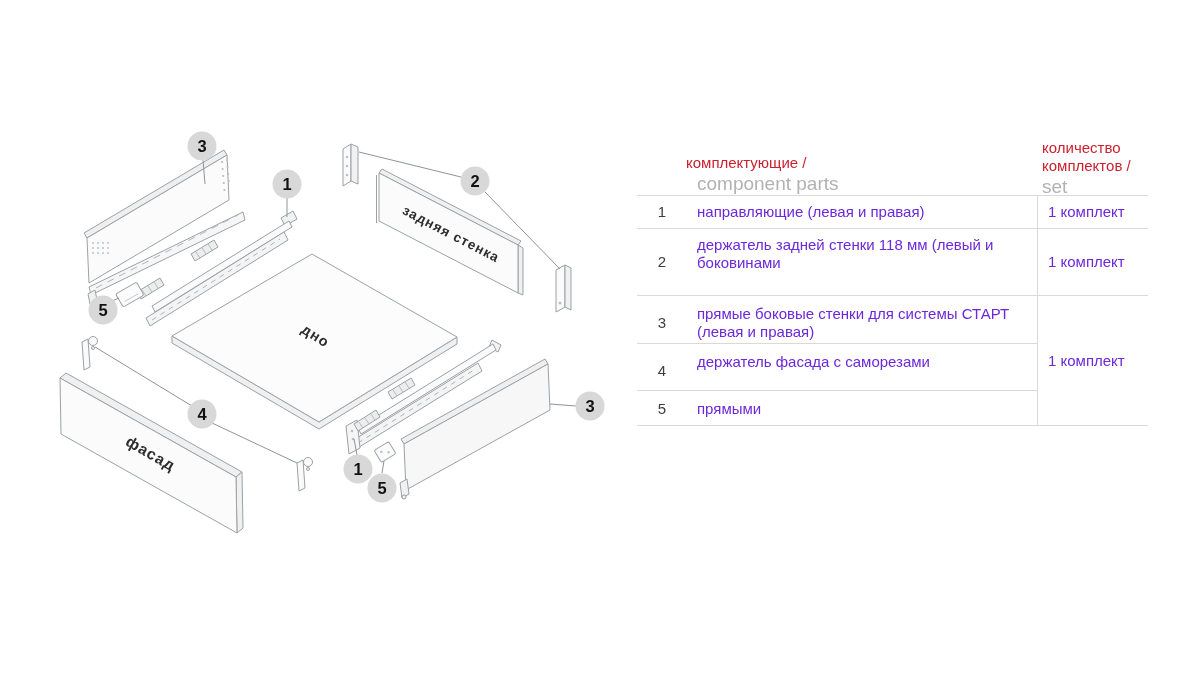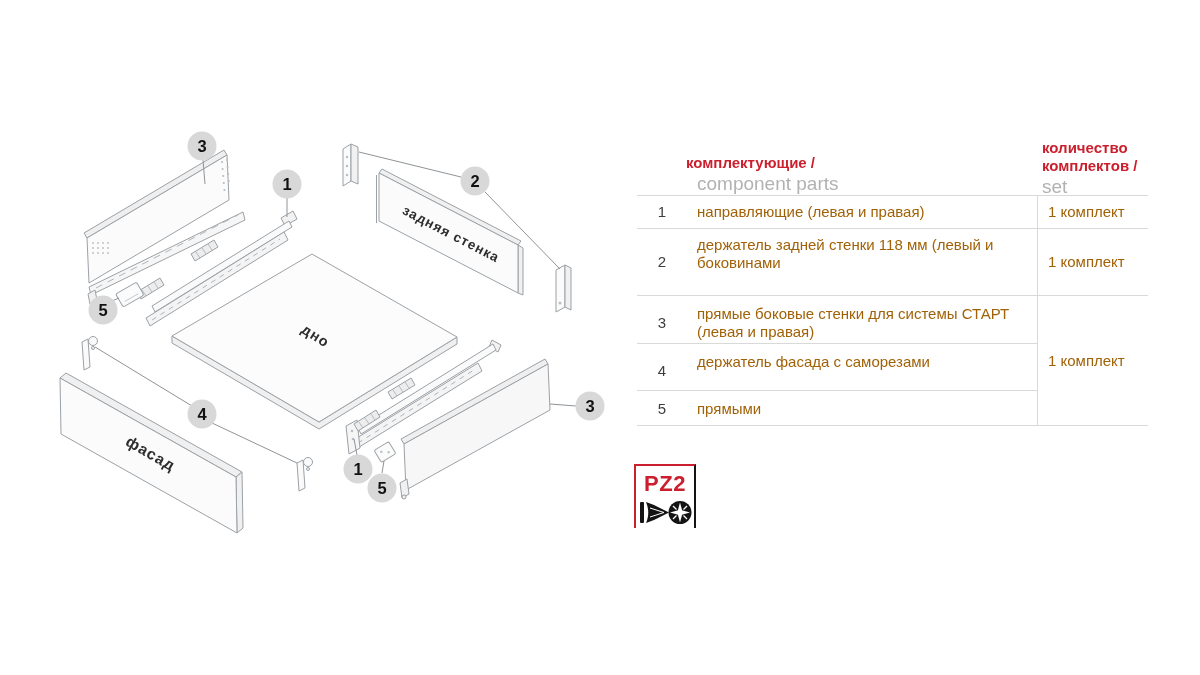--- a/index.html
+++ b/index.html
@@ -4,23 +4,23 @@
 <style>
   html,body{margin:0;padding:0;background:#fff;}
   .canvas{position:relative;width:1200px;height:675px;background:#ffffff;overflow:hidden;
           font-family:"Liberation Sans",sans-serif;color:#3d3d3d;}
   .abs{position:absolute;white-space:nowrap;}
 
   
   .tbl{position:absolute;left:637px;top:135px;width:511px;height:292px;}
   .hline{position:absolute;height:1px;background:#d9d9d9;left:0;}
   .vline{position:absolute;width:1px;background:#d9d9d9;}
-  .hdr-red{color:#cb1f2d;font-weight:bold;font-size:15px;}
+  .hdr-red{color:#cb1f2d;font-weight:normal;font-size:15px;}
   .hdr-gray{color:#b2b2b2;font-size:19px;}
-  .cell{font-size:15px;line-height:18px;color:#a16207;}
+  .cell{font-size:15px;line-height:18px;color:#6d28d9;}
   .rownum{font-size:15px;color:#3d3d3d;width:24px;text-align:center;}
   .desc-line{display:block;}
 
   
   .logo{position:absolute;left:634px;top:464px;width:62px;height:64px;
         border-top:2px solid #cb1f2d;border-left:2px solid #cb1f2d;border-right:2px solid #141414;
         box-sizing:border-box;}
   .logo-text{position:absolute;left:0;top:5px;width:58px;text-align:center;
              font-size:22px;font-weight:bold;color:#cb1f2d;letter-spacing:.5px;}
   .logo-icon{position:absolute;left:0px;top:33px;}
@@ -260,32 +260,14 @@
     </div>
 
     <div class="abs rownum" style="left:13px;top:265px;">5</div>
     <div class="abs cell" style="left:60px;top:265px;">
       <span class="desc-line">прямыми</span>
     </div>
 
     <div class="abs cell" style="left:411px;top:217px;">1 комплект</div>
   </div>
 
-  <div class="logo">
-    <div class="logo-text">PZ2</div>
-    <svg class="logo-icon" width="58" height="28" viewBox="0 0 58 28">
-      <rect x="4" y="3" width="4" height="21" rx="1" fill="#141414"></rect>
-      <path d="M10,3 C13,10 13,17 10,24 L18,21 L33,13.5 L18,6 Z" fill="#141414"></path>
-      <line x1="14" y1="9" x2="28" y2="13.5" stroke="#ffffff" stroke-width="1"></line>
-      <line x1="14" y1="18" x2="28" y2="13.5" stroke="#ffffff" stroke-width="1"></line>
-      <circle cx="44" cy="13.5" r="11.5" fill="#141414"></circle>
-      <polygon points="34,13.5 44,10.8 54,13.5 44,16.2" fill="#ffffff"></polygon>
-      <polygon points="44,3.5 46.7,13.5 44,23.5 41.3,13.5" fill="#ffffff"></polygon>
-      <g stroke="#ffffff" stroke-width="1.2">
-        <line x1="37" y1="7" x2="40.5" y2="10.5"></line>
-        <line x1="51" y1="7" x2="47.5" y2="10.5"></line>
-        <line x1="37" y1="20" x2="40.5" y2="16.5"></line>
-        <line x1="51" y1="20" x2="47.5" y2="16.5"></line>
-      </g>
-    </svg>
-  </div>
 
 </div>
 
 </body></html>

